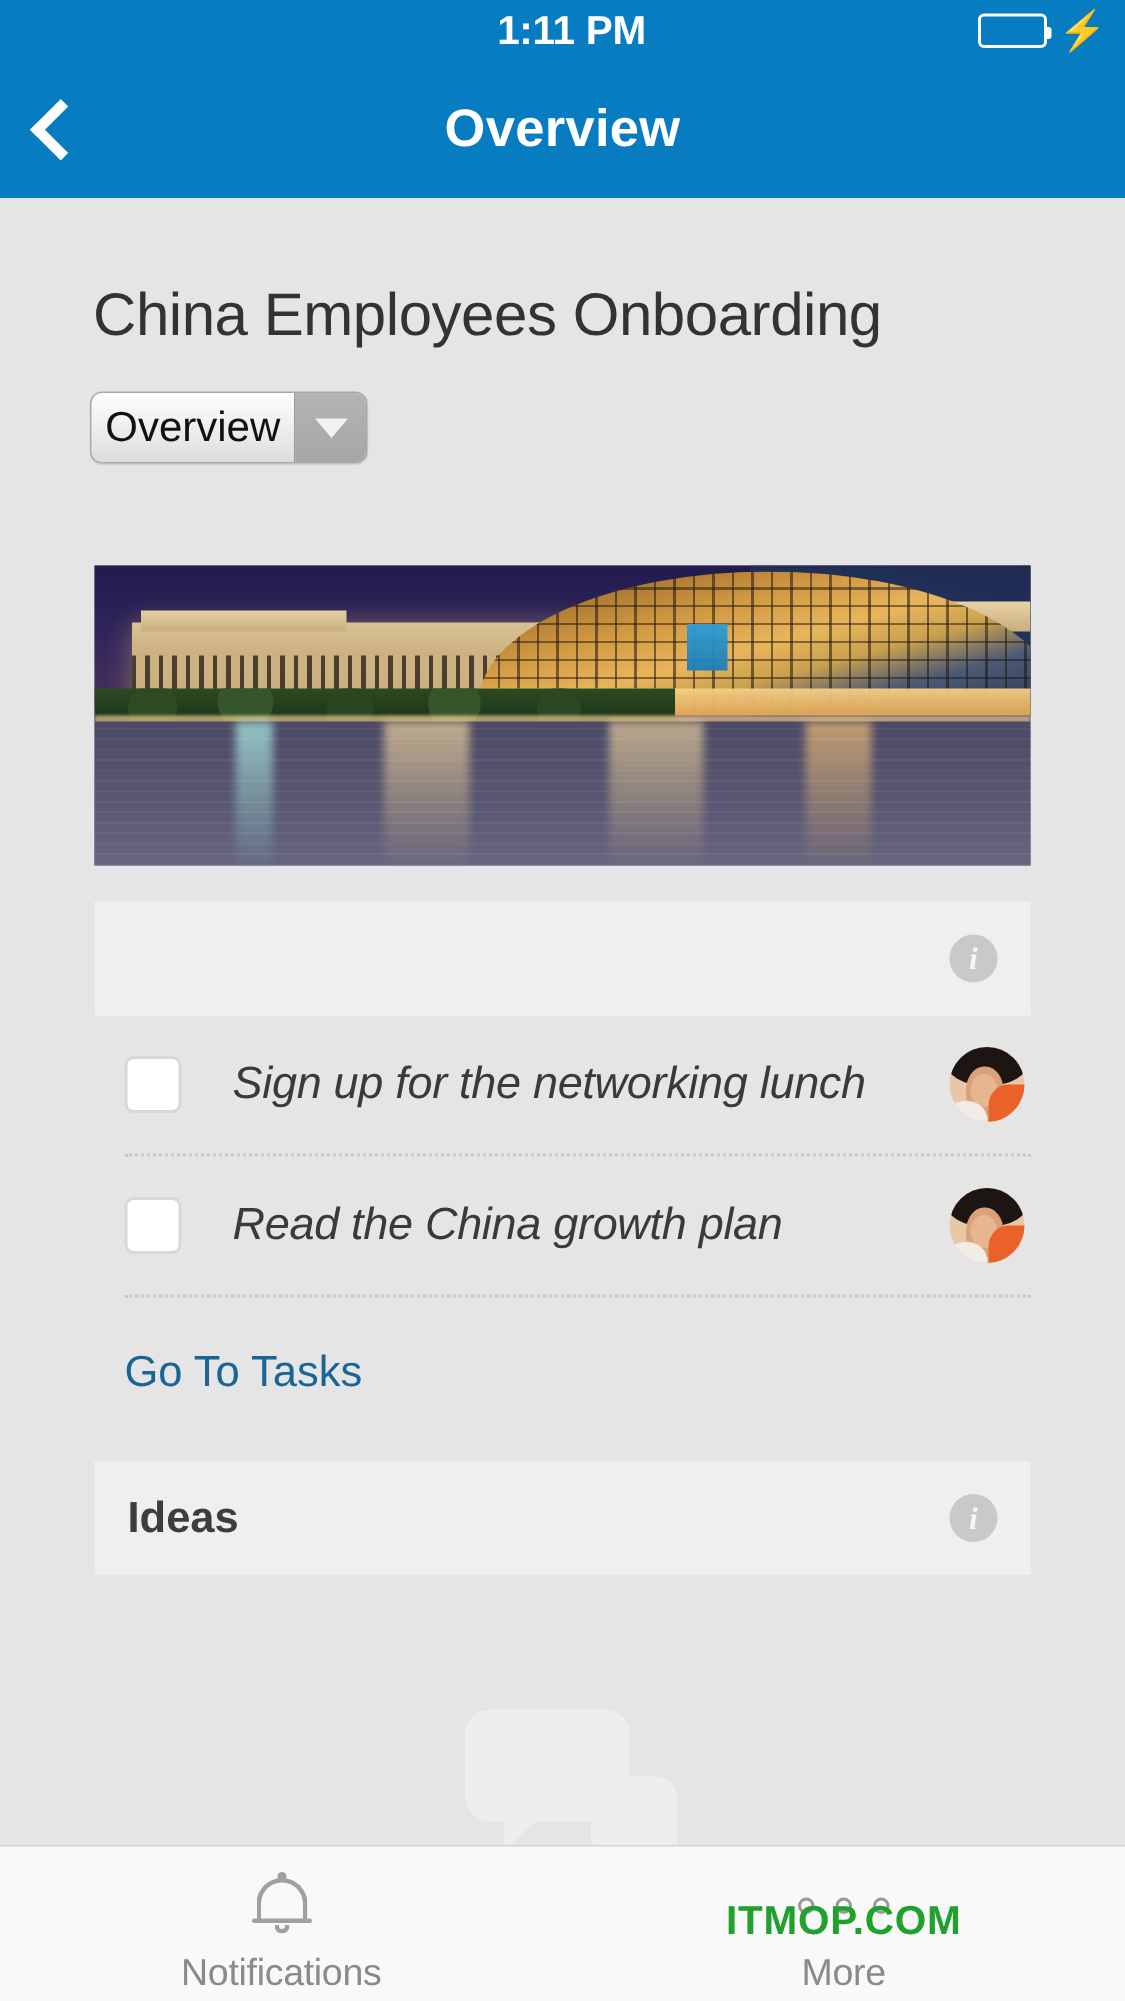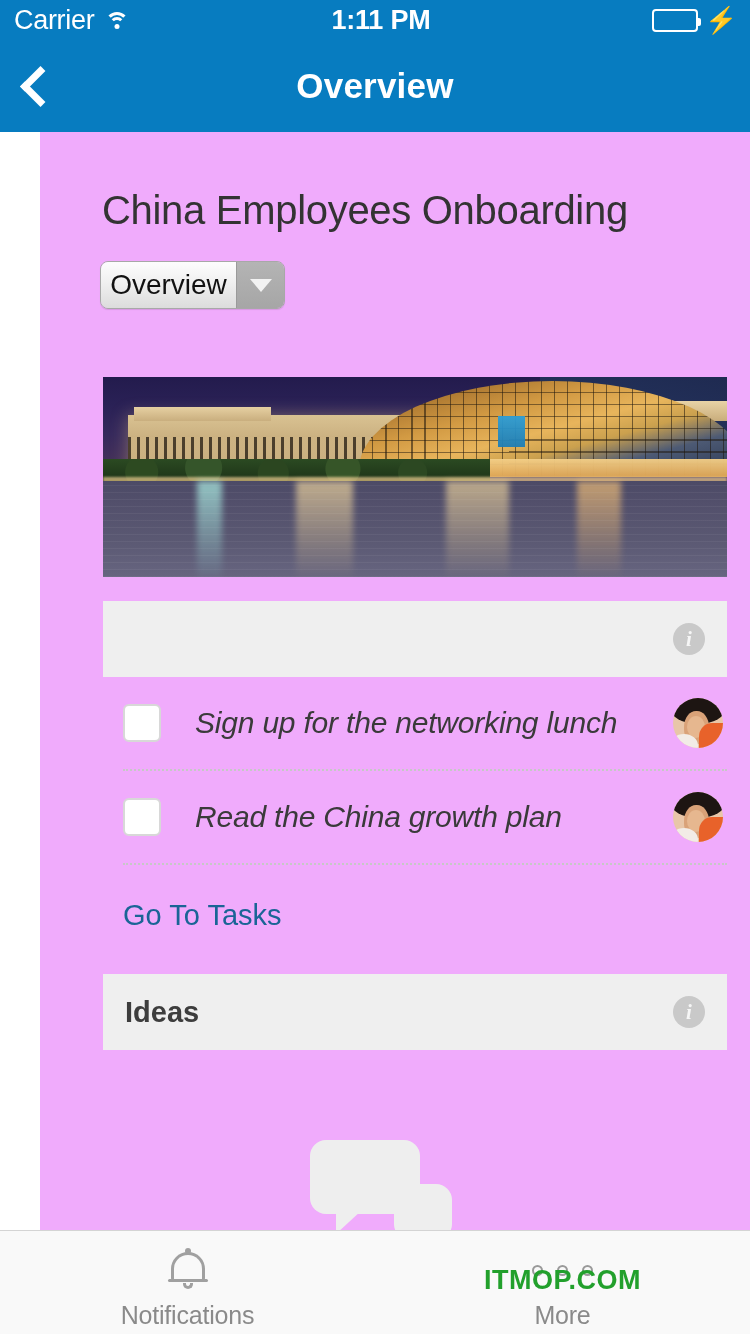--- a/index.html
+++ b/index.html
@@ -53,21 +53,21 @@
     content:""; position:absolute; left:22px; top:16px;
     width:22px; height:22px; border-left:7px solid #fff; border-bottom:7px solid #fff;
     transform:rotate(45deg);
   }
   .nav-title {
     position:absolute; left:0; right:0; text-align:center;
     color:#fff; font-size:35px; font-weight:bold; letter-spacing:0.2px;
   }
 
   
-  .content { position:relative; height:1102px; overflow:hidden; background:#f0abfc;margin-left:40px; }
+  .content { position:relative; height:1102px; overflow:hidden; background:#e5e5e5; }
   .page-title {
     font-size:40px; color:#333333; padding:56px 0 0 62px; letter-spacing:-0.3px;
     font-weight:normal;
   }
   .dropdown {
     margin:28px 0 0 60px; width:185px; height:48px;
     border:1px solid #a8a8a8; border-radius:8px; overflow:hidden;
     display:flex; cursor:pointer;
     box-shadow:0 1px 1px rgba(0,0,0,0.10);
   }
@@ -303,28 +303,20 @@
     font-size:27px; font-weight:bold; color:#22a02c; white-space:nowrap;
     letter-spacing:0.5px; pointer-events:none;
   }
 </style>
 </head>
 <body>
 
 <div class="phone">
 
   <div class="statusbar">
-    <div class="sb-left">
-      <span class="sb-carrier">Carrier</span>
-      <span class="wifi-icon">
-        <i></i>
-          <i></i>
-          <span class="wifi-dot"></span>
-      </span>
-    </div>
     <div class="sb-time">1:11 PM</div>
     <div class="sb-right">
       <span class="battery">
         <span class="battery-fill"></span><span class="battery-cap"></span>
       </span>
       <span class="bolt">⚡</span>
     </div>
   </div>
 
   <div class="navbar">

